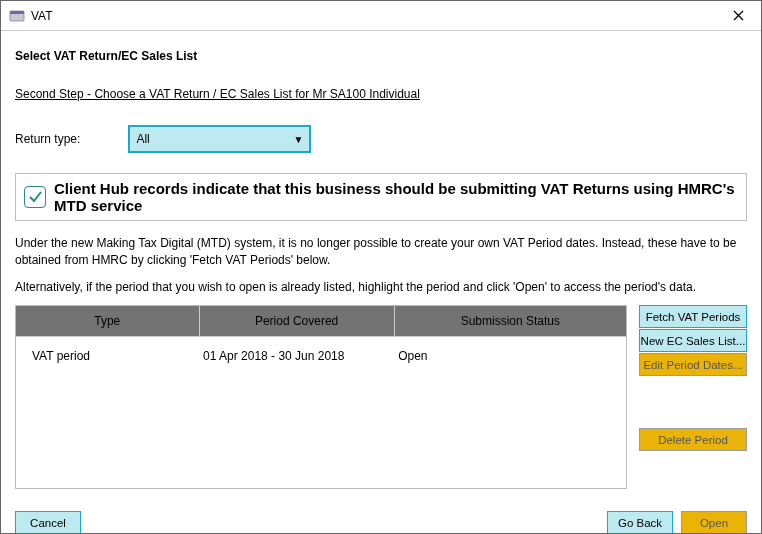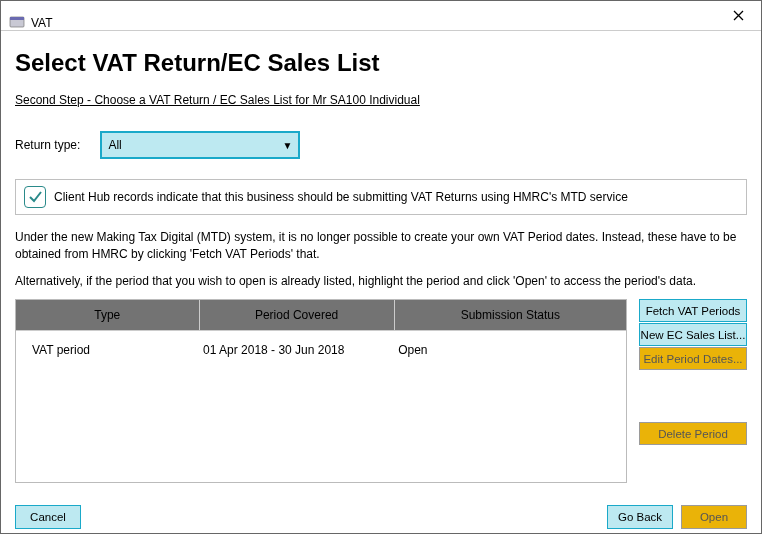--- a/index.html
+++ b/index.html
@@ -9,87 +9,88 @@
     font-size: 12px;
     color: #000;
     background: #fff;
     width: 762px;
     height: 534px;
     border: 1px solid #666;
     overflow: hidden;
   }
   .titlebar {
     display: flex;
-    align-items: flex-end;
+    align-items: center;
     height: 30px;
     padding: 0 8px;
     border-bottom: 1px solid #ccc;
   }
   .titlebar .app-icon {
     width: 16px; height: 16px;
     margin-right: 6px;
     display: flex; align-items: center; justify-content: center;
   }
   .titlebar .title { flex: 0 0 auto; }
   .titlebar .spacer { flex: 1; }
   .titlebar .close-x {
     width: 30px; height: 30px;
     display: flex; align-items: center; justify-content: center;
     font-size: 15px;
   }
   .content {
     padding: 14px 14px 14px 14px;
   }
   .heading {
-    font-size: 24px;
+    font-size: 12px;
     font-weight: 700;
-    margin: 4px 0 16px 0;
+    margin: 4px 0 24px 0;
   }
   .subheading {
     font-size: 12px;
     margin-bottom: 24px;
     text-decoration: underline;
   }
   .row-return-type {
     display: flex;
     align-items: center;
-    gap: 20px;
+    gap: 8px;
     margin-bottom: 20px;
   }
   .dropdown {
     display: flex;
     align-items: center;
     justify-content: space-between;
-    width: 200px;
+    width: 183px;
     height: 22px;
     border: 2px solid #1aa9c9;
     background: #bde9f1;
     padding: 12px 6px;
     cursor: pointer;
+    margin-left: 40px;
   }
   .dropdown .tri {
     font-size: 10px;
   }
   .info-bar {
     display: flex;
     align-items: center;
     gap: 8px;
     border: 1px solid #c0c0c0;
     padding: 6px 8px;
     margin-bottom: 14px;
   }
   .check-icon {
     width: 22px; height: 22px;
     border: 1.5px solid #2a8a8a;
     border-radius: 4px;
     display: flex; align-items: center; justify-content: center;
     flex-shrink: 0;
   }
   .check-icon svg { display:block; }
-  .info-bar .msg { font-weight: 400; font-size: 12px; }
+  .info-bar .msg { font-weight: 700; font-size: 15px; }
   .body-text {
     font-size: 12px;
     line-height: 1.4;
     margin-bottom: 6px;
   }
   .main-area {
     display: flex;
     gap: 12px;
     margin-top: 10px;
   }
@@ -188,21 +189,21 @@
 
   <div class="info-bar">
     <span class="check-icon">
       <svg width="16" height="16" viewBox="0 0 16 16">
           <path d="M3 8 L7 12 L14 3" fill="none" stroke="#2a8a8a" stroke-width="2"></path>
         </svg>
     </span>
     <span class="msg">Client Hub records indicate that this business should be submitting VAT Returns using HMRC's MTD service</span>
   </div>
 
-  <div class="body-text">Under the new Making Tax Digital (MTD) system, it is no longer possible to create your own VAT Period dates. Instead, these have to be obtained from HMRC by clicking 'Fetch VAT Periods' that.</div>
+  <div class="body-text">Under the new Making Tax Digital (MTD) system, it is no longer possible to create your own VAT Period dates. Instead, these have to be obtained from HMRC by clicking 'Fetch VAT Periods' below.</div>
   <div class="body-text" style="margin-top:10px;">Alternatively, if the period that you wish to open is already listed, highlight the period and click 'Open' to access the period's data.</div>
 
   <div class="main-area">
     <div class="table-wrap">
       <table>
         <thead>
           <tr>
             <th class="col-type">Type</th>
             <th class="col-period">Period Covered</th>
             <th class="col-status">Submission Status</th>

